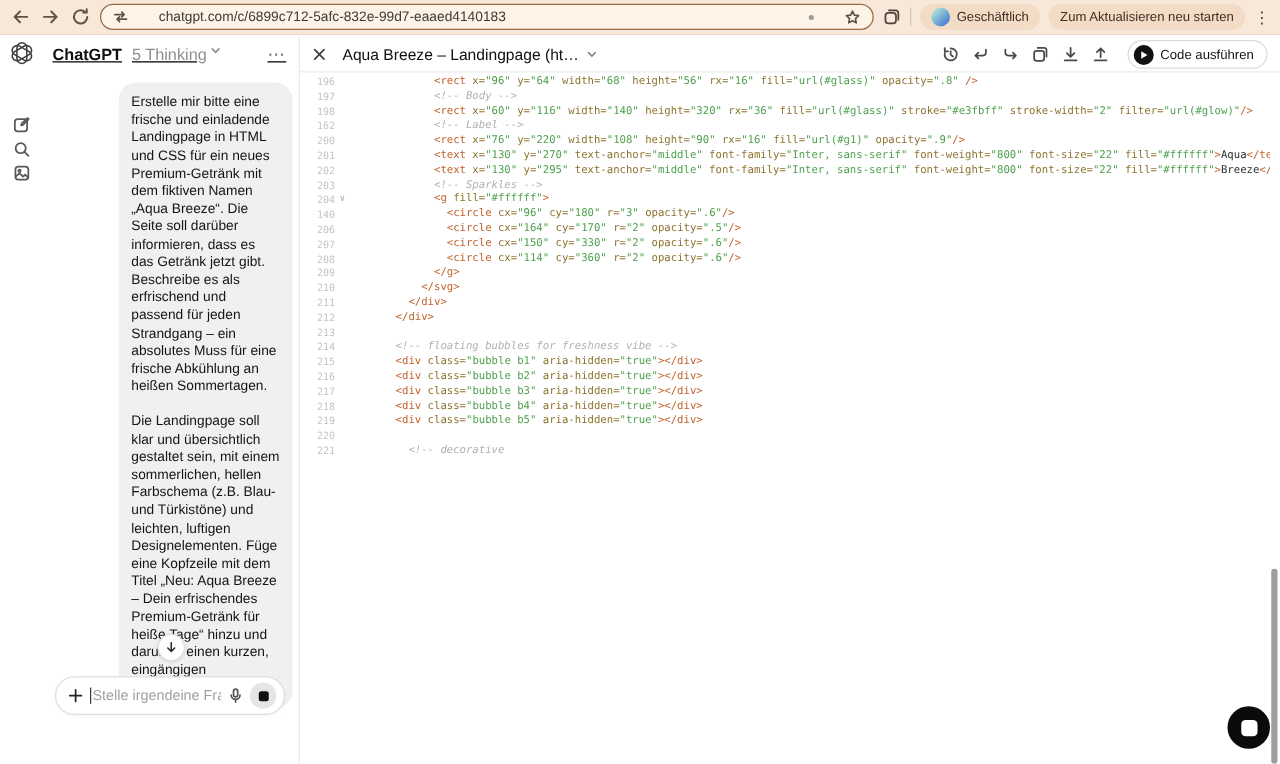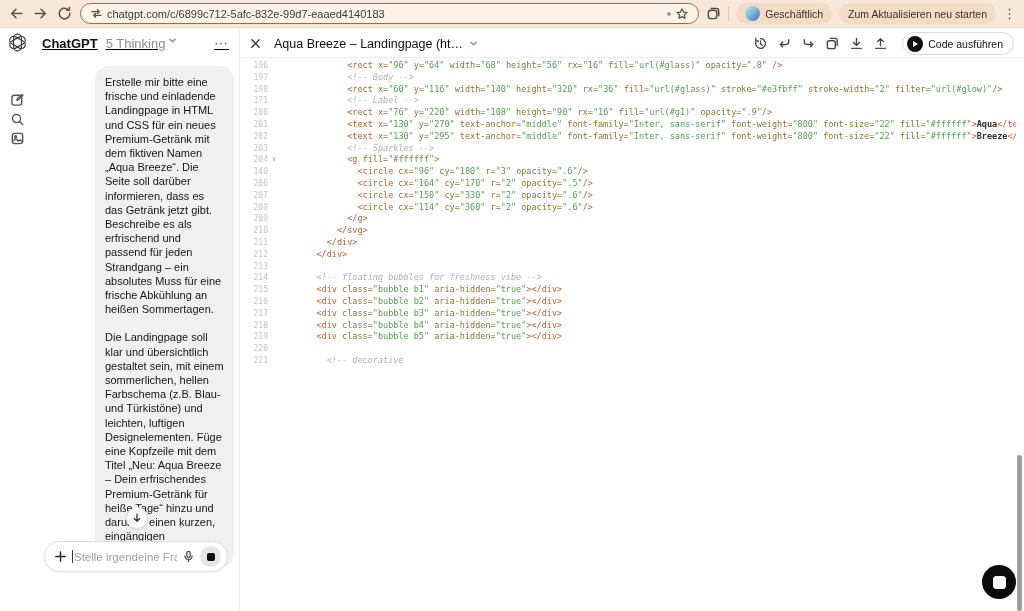--- a/index.html
+++ b/index.html
@@ -6,21 +6,21 @@
   html,body { width:1024px; height:611px; overflow:hidden; }
   body { font-family:"Liberation Sans", sans-serif; background:#ffffff; position:relative; }
   svg { display:block; }
   .ic { stroke:currentColor; fill:none; stroke-width:1.5; stroke-linecap:round; stroke-linejoin:round; }
 
   
   .browser { position:absolute; top:0; left:0; right:0; height:28px; background:#f7e8d9;
              border-bottom:1px solid #eadbc8; display:flex; align-items:center; padding:0 8px; gap:7px; }
   .navbtn { color:#5f5246; width:17px; height:17px; }
   .url-pill { height:21px; width:694px; background:#fdf3e6; border:1.5px solid #9c6b46; border-radius:11px;
-              display:flex; align-items:center; padding:0 9px; gap:4px; }
+              display:flex; align-items:center; padding:0 9px; gap:24px; }
   .url-text { font-size:11px; color:#3f3a34; flex:1; white-space:nowrap; overflow:hidden; }
   .pdot { width:4px; height:4px; border-radius:50%; background:#9a9a9a; }
   .brow-right { margin-left:auto; display:flex; align-items:center; gap:7px; }
   .chip { height:21px; border-radius:11px; background:#f3dcc6; display:flex; align-items:center; gap:5px;
           padding:0 9px; font-size:10.5px; color:#3c2f23; white-space:nowrap; }
   .avatar16 { width:15px; height:15px; border-radius:50%; background:linear-gradient(135deg,#a8dcd6 20%,#4a7fd4 85%); }
   .vsep { width:1px; height:15px; background:#dcc6ae; }
   .kebab { color:#51453a; font-size:13px; line-height:13px; }
 
   
@@ -76,21 +76,21 @@
                font-family:"DejaVu Sans Mono", monospace; font-size:8.5px; line-height:11.8px; }
   .code { margin-top:-9.8px; }
   .cl { display:flex; height:11.8px; }
   .ln { flex:0 0 28px; text-align:right; color:#c4c4c4; font-size:8px; }
   .ar { flex:0 0 12px; text-align:center; color:#9f9f9f; font-size:7px; }
   .ct { white-space:pre; margin-left:16px; color:#383a42; }
   .tk-t { color:#c1612a; }
   .tk-a { color:#8d742f; }
   .tk-s { color:#50a14f; }
   .tk-c { color:#b1b1b1; font-style:italic; }
-  .tk-p { color:#2f2f2f; font-weight:bold; }
+  .tk-p { color:#2f2f2f; font-weight:normal; }
 
   .vscroll { position:absolute; right:2px; top:426px; width:5px; height:156px; background:#9e9e9e; border-radius:3px; }
   .stopfab { position:absolute; left:742px; top:536px; width:34px; height:34px; border-radius:50%;
              background:#0b0b0b; display:flex; align-items:center; justify-content:center; }
   .stopfab i { display:block; width:13px; height:13px; background:#fff; border-radius:3.5px; }
 </style>
 </head>
 <body>
 
 <div class="browser">
@@ -288,21 +288,21 @@
             <span class="ln">197</span>
             <span class="ar"></span>
             <span class="ct">          <span class="tk-c">&lt;!-- Body --&gt;</span></span>
           </div>
           <div class="cl">
             <span class="ln">198</span>
             <span class="ar"></span>
             <span class="ct">          <span class="tk-t">&lt;rect</span><span class="tk-a"> x=</span><span class="tk-s">"60"</span><span class="tk-a"> y=</span><span class="tk-s">"116"</span><span class="tk-a"> width=</span><span class="tk-s">"140"</span><span class="tk-a"> height=</span><span class="tk-s">"320"</span><span class="tk-a"> rx=</span><span class="tk-s">"36"</span><span class="tk-a"> fill=</span><span class="tk-s">"url(#glass)"</span><span class="tk-a"> stroke=</span><span class="tk-s">"#e3fbff"</span><span class="tk-a"> stroke-width=</span><span class="tk-s">"2"</span><span class="tk-a"> filter=</span><span class="tk-s">"url(#glow)"</span><span class="tk-t">/&gt;</span></span>
           </div>
           <div class="cl">
-            <span class="ln">171</span>
+            <span class="ln">162</span>
             <span class="ar"></span>
             <span class="ct">          <span class="tk-c">&lt;!-- Label --&gt;</span></span>
           </div>
           <div class="cl">
             <span class="ln">200</span>
             <span class="ar"></span>
             <span class="ct">          <span class="tk-t">&lt;rect</span><span class="tk-a"> x=</span><span class="tk-s">"76"</span><span class="tk-a"> y=</span><span class="tk-s">"220"</span><span class="tk-a"> width=</span><span class="tk-s">"108"</span><span class="tk-a"> height=</span><span class="tk-s">"90"</span><span class="tk-a"> rx=</span><span class="tk-s">"16"</span><span class="tk-a"> fill=</span><span class="tk-s">"url(#g1)"</span><span class="tk-a"> opacity=</span><span class="tk-s">".9"</span><span class="tk-t">/&gt;</span></span>
           </div>
           <div class="cl">
             <span class="ln">201</span>

